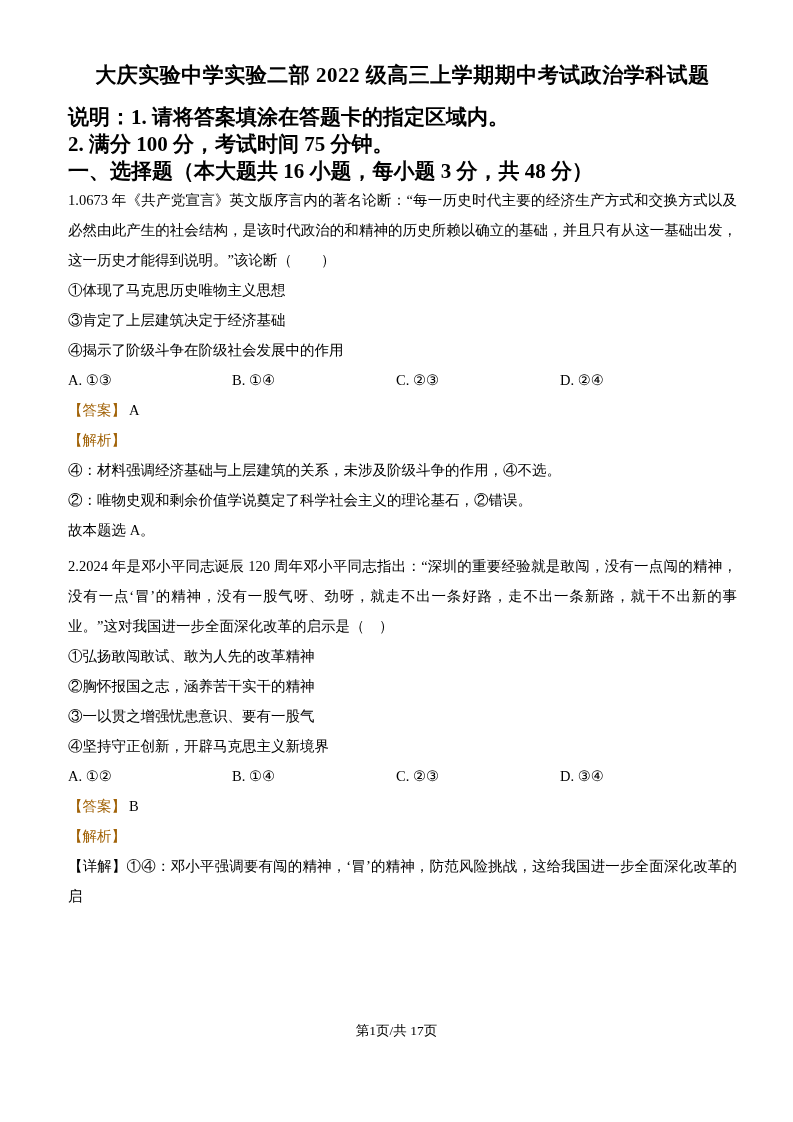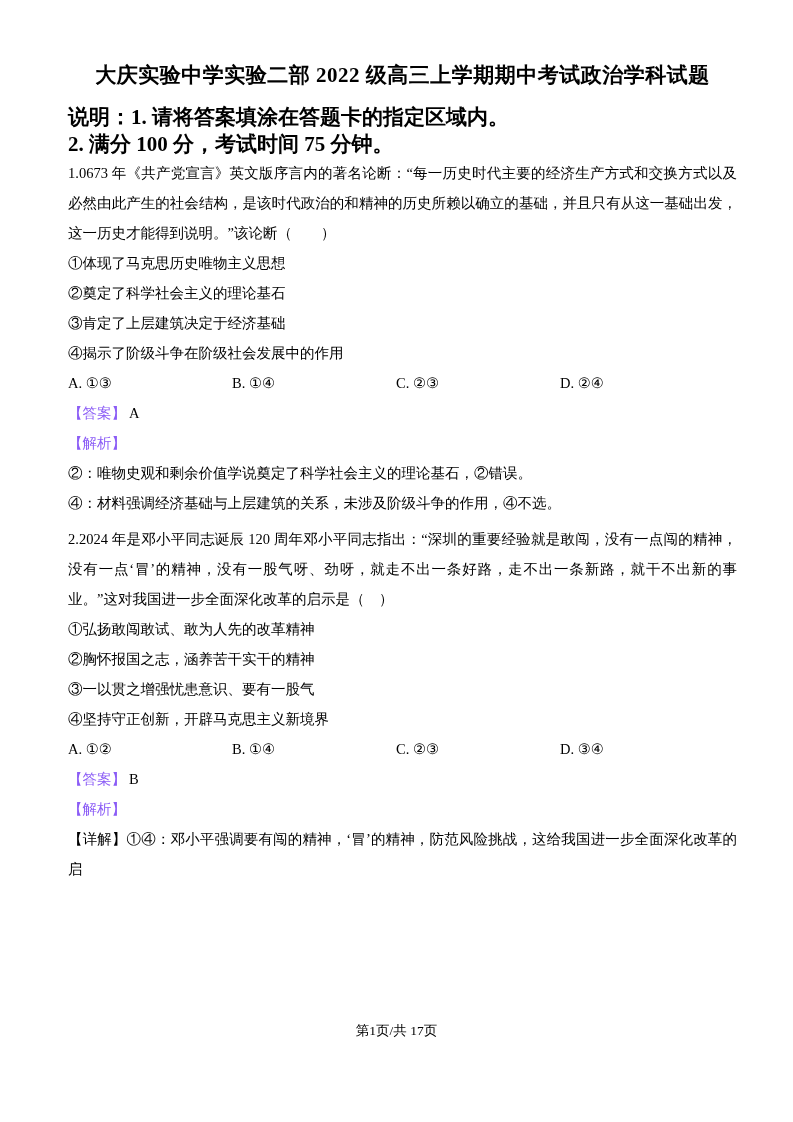--- a/index.html
+++ b/index.html
@@ -42,21 +42,21 @@
   .choices {
     display: flex;
     line-height: 30px;
   }
   .choice { width: 164px; }
   .choice:last-child { width: auto; flex: 1; }
   .answer-line, .analysis-line {
     margin: 0;
     line-height: 30px;
   }
-  .blue { color: #8b5cf6; }
+  .blue { color: #a16207; }
   .answer-value { margin-left: 3px; }
   .q2 { margin-top: 6px; }
   .footer {
     position: absolute;
     left: 0;
     right: 0;
     bottom: 87px;
     text-align: center;
     font-size: 13.5px;
     line-height: 16px;
@@ -64,39 +64,40 @@
 </style>
 </head>
 <body>
 
 <div class="page">
 
   <h1 class="title">大庆实验中学实验二部 2022 级高三上学期期中考试政治学科试题</h1>
 
   <p class="hdr">说明：1. 请将答案填涂在答题卡的指定区域内。</p>
   <p class="hdr">2. 满分 100 分，考试时间 75 分钟。</p>
+  <p class="hdr">一、选择题（本大题共 16 小题，每小题 3 分，共 48 分）</p>
 
   <section class="q q1">
     <p class="stem">1.0673 年《共产党宣言》英文版序言内的著名论断：“每一历史时代主要的经济生产方式和交换方式以及必然由此产生的社会结构，是该时代政治的和精神的历史所赖以确立的基础，并且只有从这一基础出发，这一历史才能得到说明。”该论断（　　）</p>
     <p class="opt">①体现了马克思历史唯物主义思想</p>
-    <p class="opt">②奠定了科学社会主义的理论基石</p>
     <p class="opt">③肯定了上层建筑决定于经济基础</p>
     <p class="opt">④揭示了阶级斗争在阶级社会发展中的作用</p>
     <div class="choices">
       <span class="choice">A. ①③</span>
       <span class="choice">B. ①④</span>
       <span class="choice">C. ②③</span>
       <span class="choice">D. ②④</span>
     </div>
     <p class="answer-line">
       <span class="blue">【答案】</span><span class="answer-value">A</span>
     </p>
     <p class="analysis-line blue">【解析】</p>
+    <p class="detail">④：材料强调经济基础与上层建筑的关系，未涉及阶级斗争的作用，④不选。</p>
     <p class="detail">②：唯物史观和剩余价值学说奠定了科学社会主义的理论基石，②错误。</p>
-    <p class="detail">④：材料强调经济基础与上层建筑的关系，未涉及阶级斗争的作用，④不选。</p>
+    <p class="detail">故本题选 A。</p>
   </section>
 
   <section class="q q2">
     <p class="stem">2.2024 年是邓小平同志诞辰 120 周年邓小平同志指出：“深圳的重要经验就是敢闯，没有一点闯的精神，没有一点‘冒’的精神，没有一股气呀、劲呀，就走不出一条好路，走不出一条新路，就干不出新的事业。”这对我国进一步全面深化改革的启示是（　）</p>
     <p class="opt">①弘扬敢闯敢试、敢为人先的改革精神</p>
     <p class="opt">②胸怀报国之志，涵养苦干实干的精神</p>
     <p class="opt">③一以贯之增强忧患意识、要有一股气</p>
     <p class="opt">④坚持守正创新，开辟马克思主义新境界</p>
     <div class="choices">
       <span class="choice">A. ①②</span>

